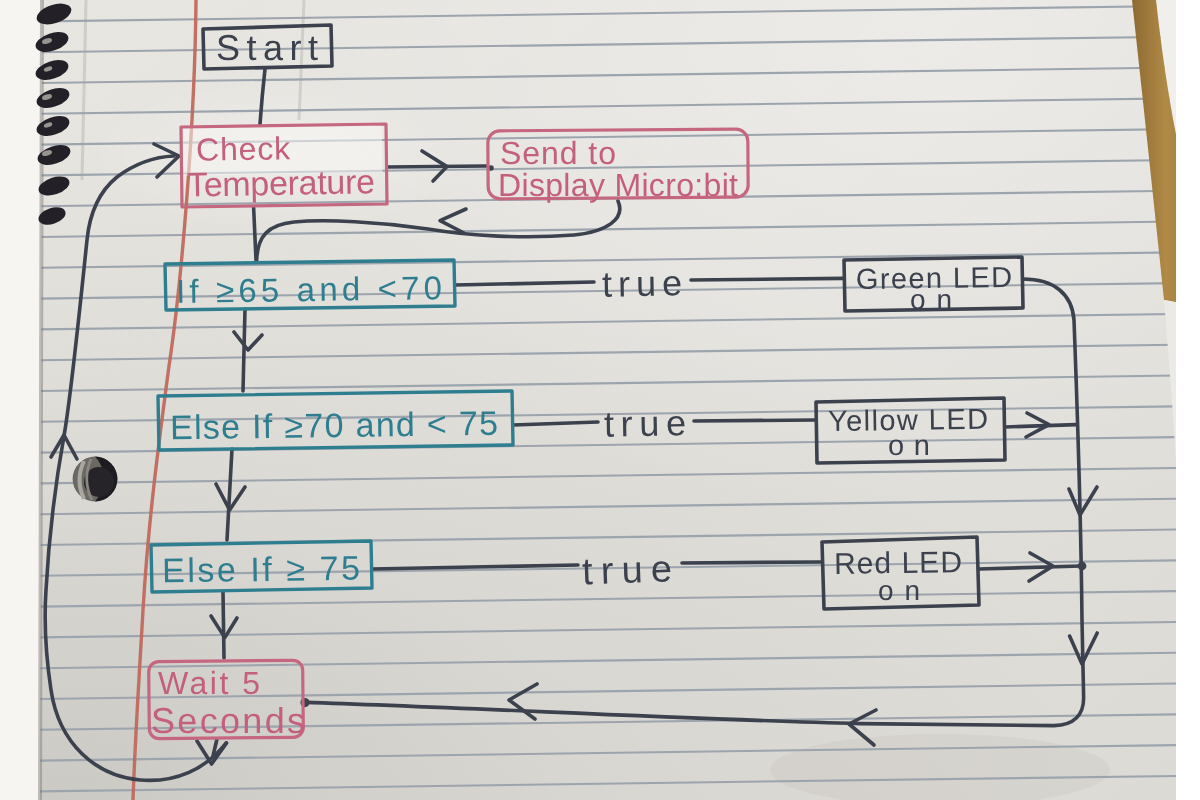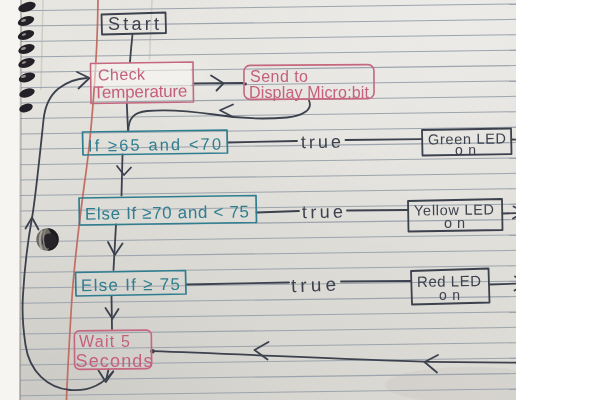--- a/index.html
+++ b/index.html
@@ -1,16 +1,16 @@
 <!DOCTYPE html>
 <html><head>
 <meta charset="utf-8">
 <style>
   html,body { margin:0; padding:0; }
-  #scene { position:relative; width:516px; height:400px; overflow:hidden;
+  #scene { position:relative; width:588px; height:400px; overflow:hidden;
             font-family:"Liberation Sans", sans-serif; background:#e6e4df; }
   svg { display:block; }
   text { font-family:"Liberation Sans", sans-serif; }
 </style>
 </head>
 <body>
 <div id="scene">
 <svg width="600" height="400" viewBox="0 0 600 400">
   <defs>
     <linearGradient id="paperG" x1="0" y1="0" x2="1" y2="1">

